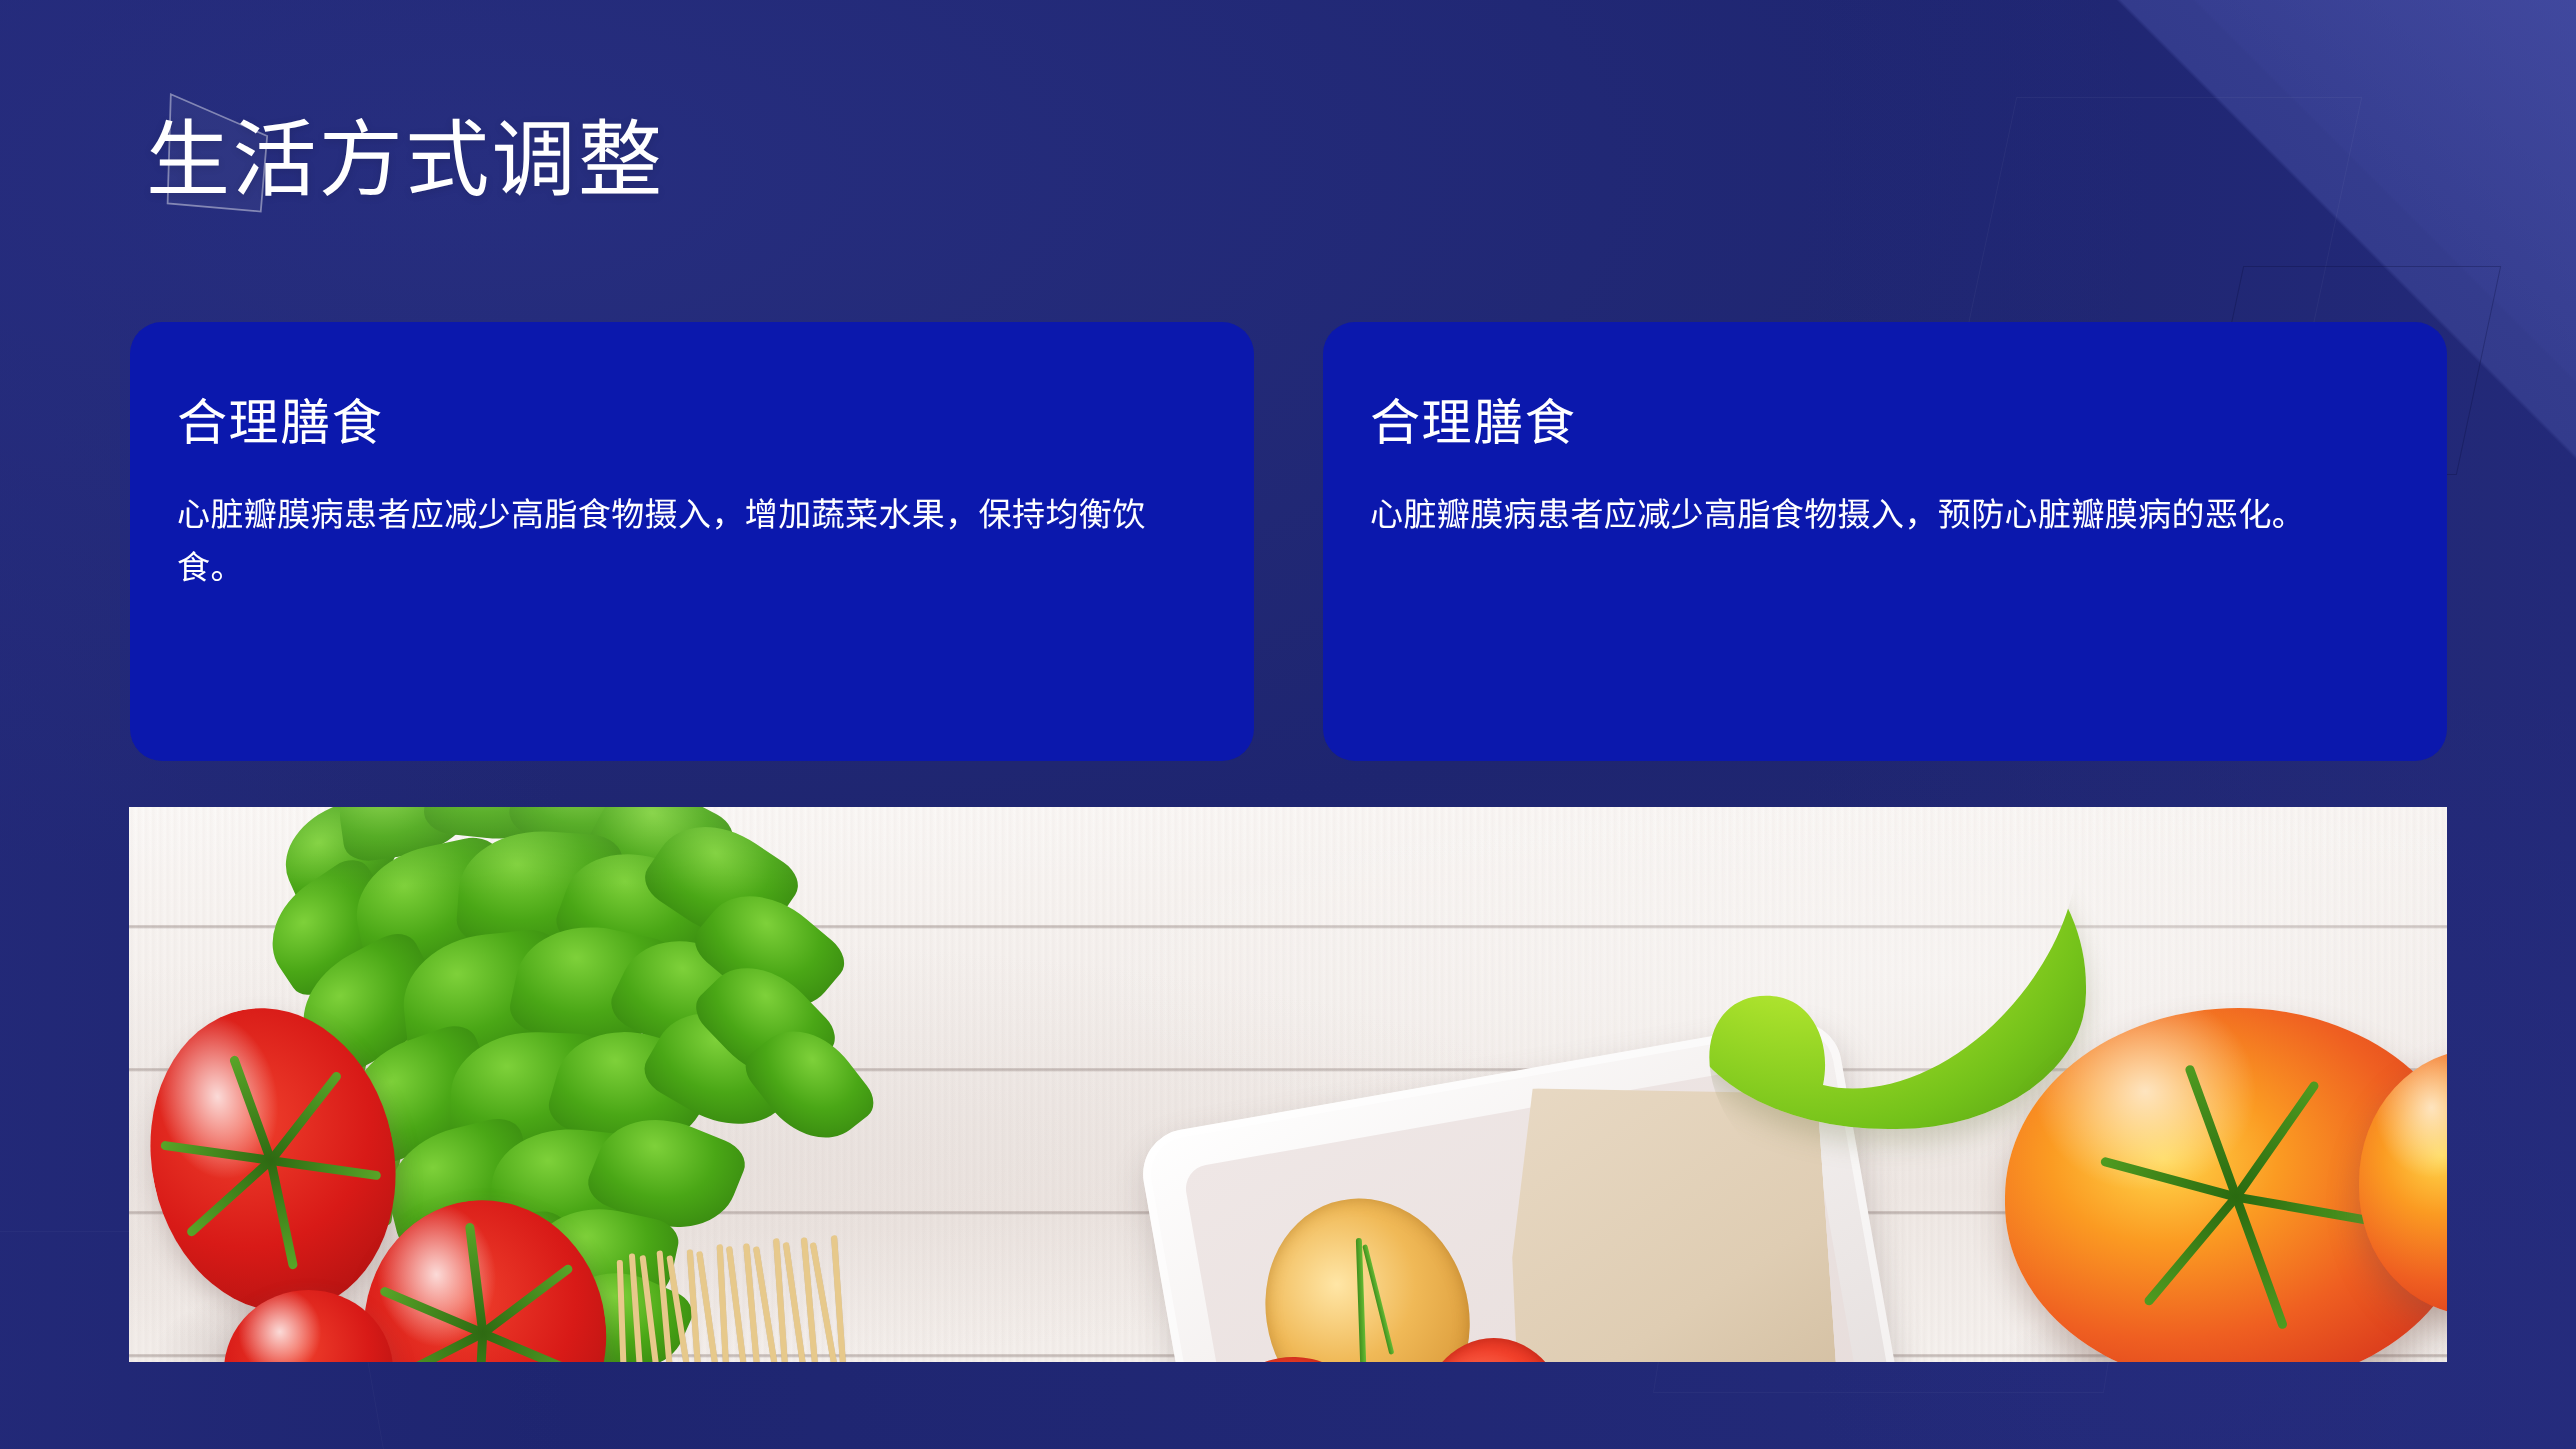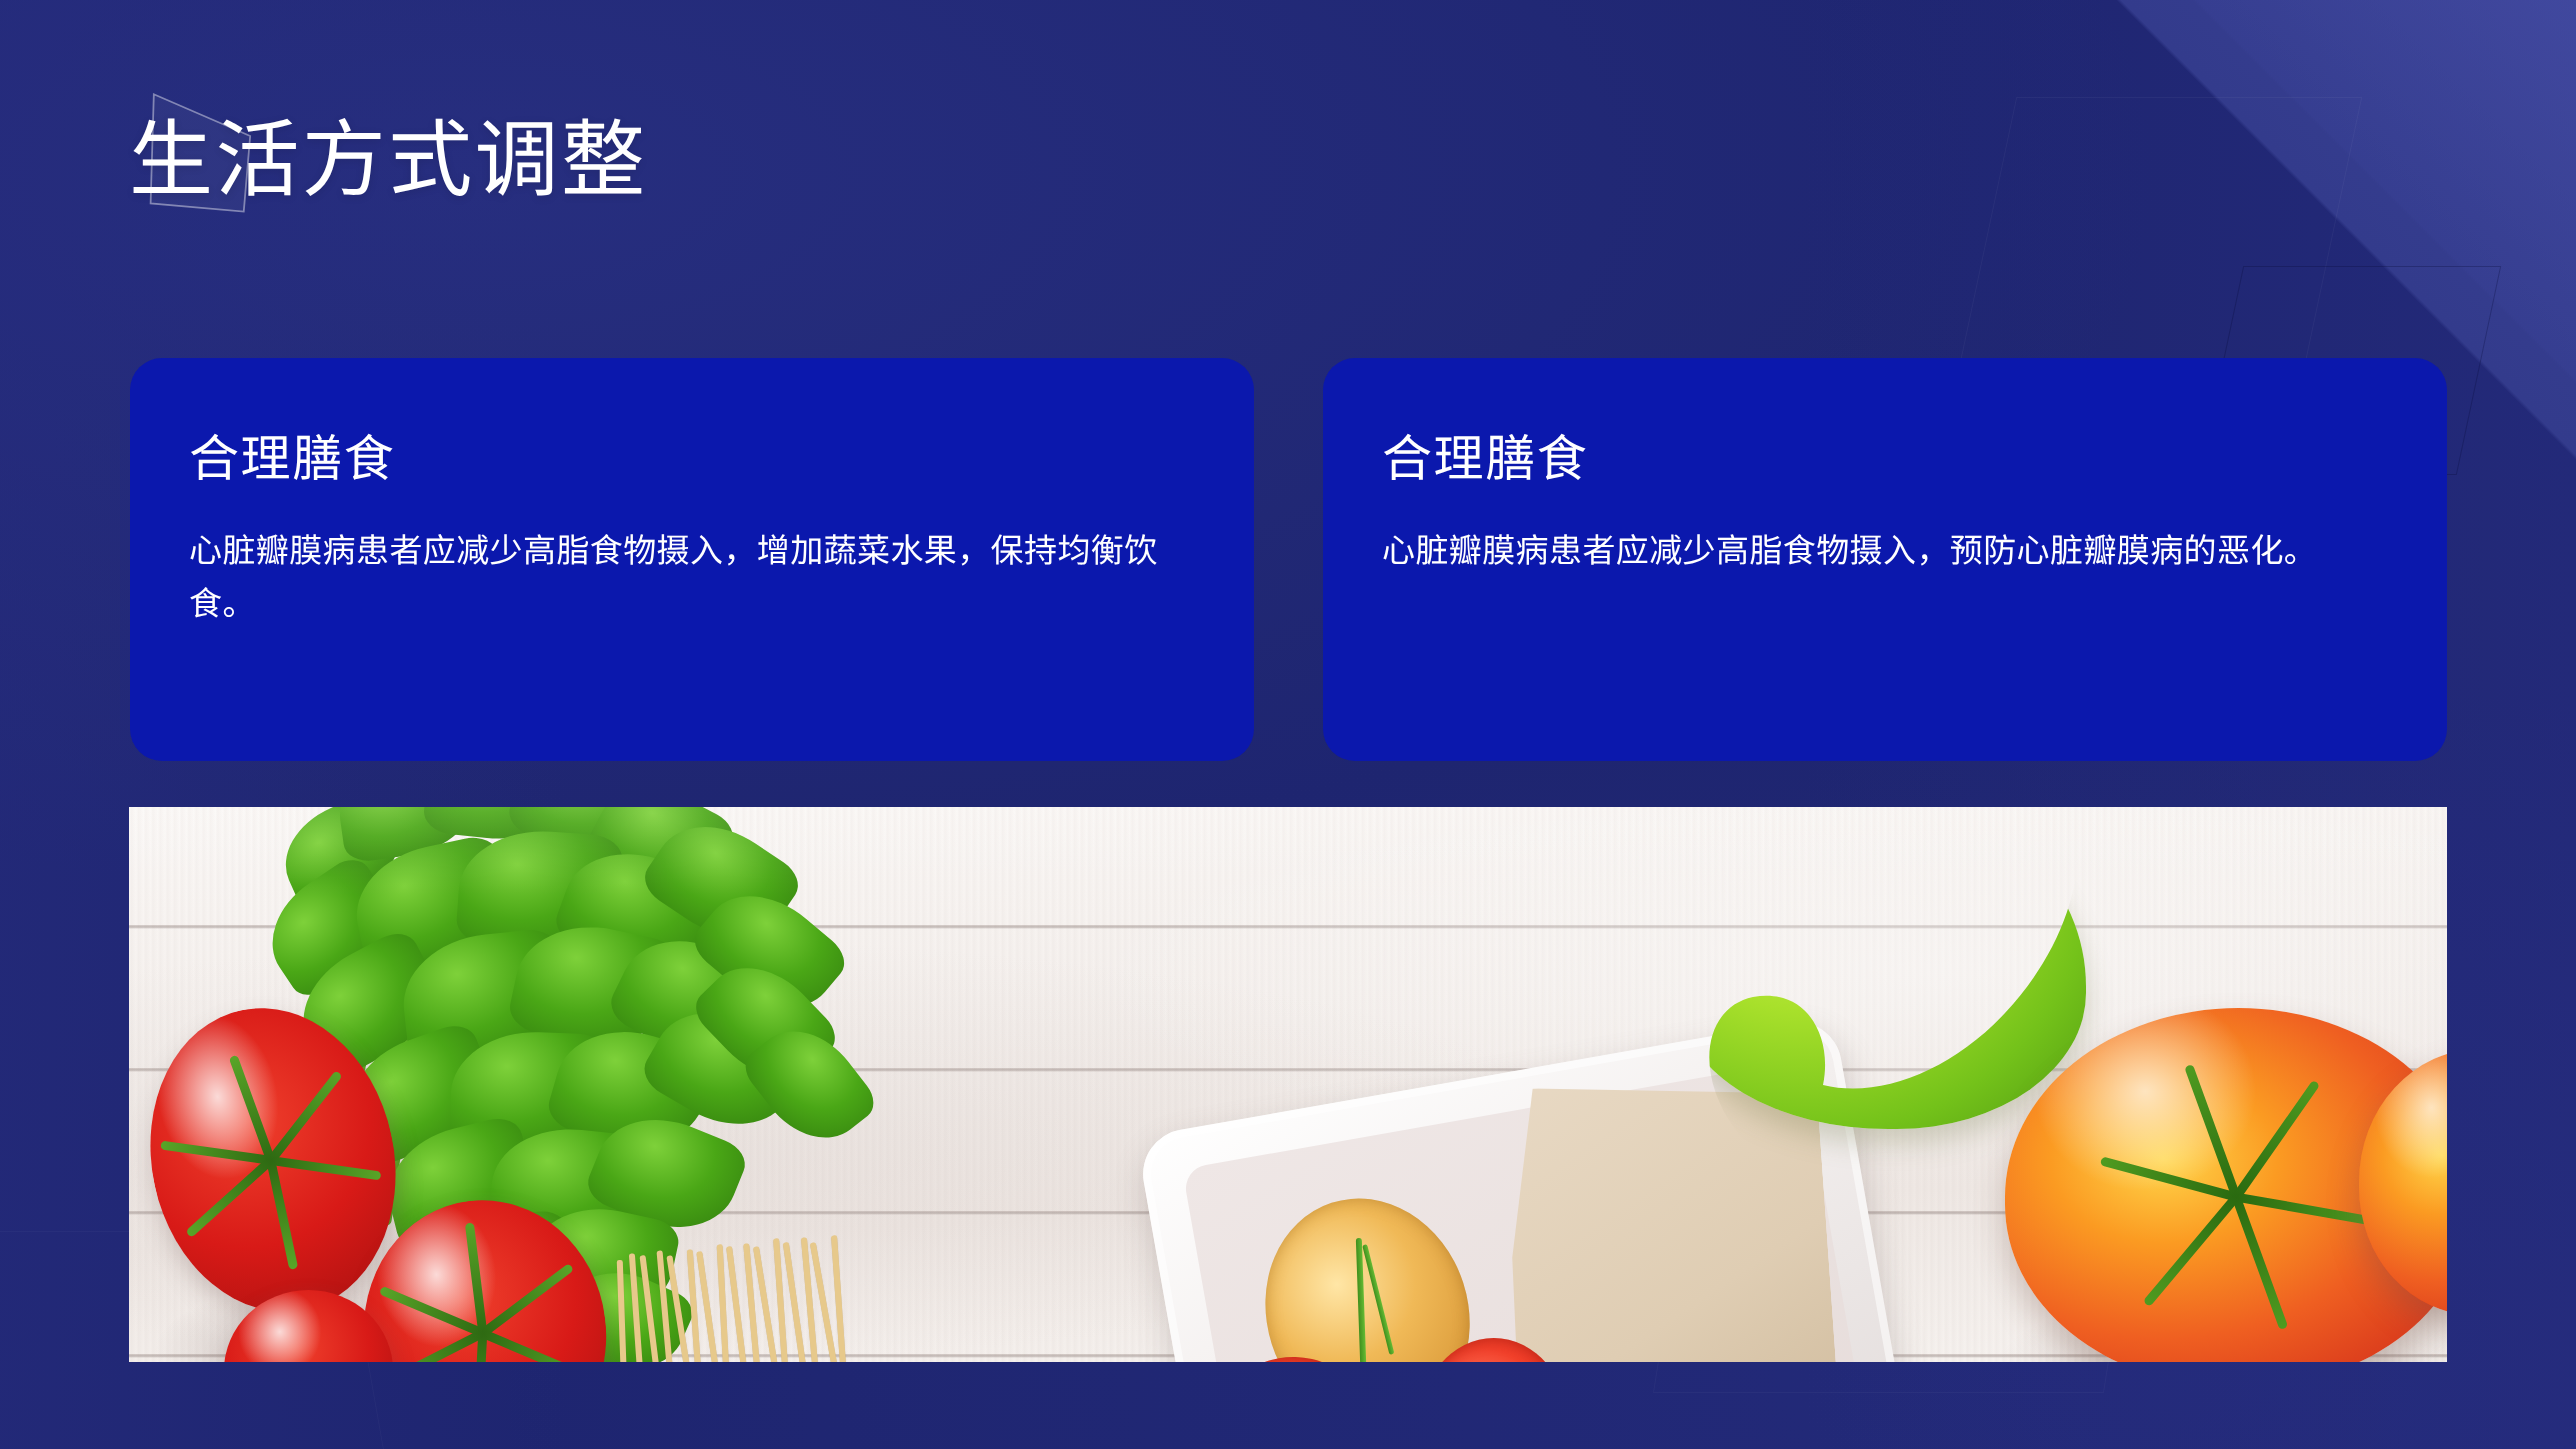--- a/index.html
+++ b/index.html
@@ -51,21 +51,21 @@
   .ghost-a{ right:242px; top:97px; width:346px; height:266px; transform:skewX(-12deg); }
   .ghost-b{ right:97px; top:266px; width:258px; height:209px; transform:skewX(-12deg);
             border-color:rgba(10,14,60,.30); }
   .ghost-c{ right:451px; bottom:56px; width:451px; height:266px; transform:skewX(-9deg);
             border-color:rgba(255,255,255,.035); }
   .ghost-d{ left:-48px; bottom:-72px; width:419px; height:290px; transform:skewX(10deg);
             border-color:rgba(255,255,255,.03); }
 
   
   .title-block{
-    position:absolute; left:129px; top:81px; width:966px; height:161px;
+    position:absolute; left:146px; top:81px; width:966px; height:161px;
   }
   
   .title-deco{
     position:absolute; left:20px; top:9.7px;
     width:106px; height:135px;
     pointer-events:none;
   }
   .title-deco svg{ width:100%; height:100%; display:block; }
   .page-title{
     position:absolute; left:0; top:35px;
@@ -82,23 +82,22 @@
   .cards{
     position:absolute; left:130px; top:322px;
     width:2317px; height:439px;
     display:flex;
     gap:69px;
   }
   .card{
     flex:1 1 0;
     background:#0b18ad;
     border-radius:32px;
-    padding:74px 58px 0 59px;
+    padding:74px 58px 0 47px;
     overflow:hidden;
-    margin-top:36px;
   }
   .card-title{
     font-size:50px;
     line-height:1.1;
     color:#ffffff;
     font-weight:400;
     letter-spacing:1.6px;
     margin-bottom:37px;
     white-space:nowrap;
   }

